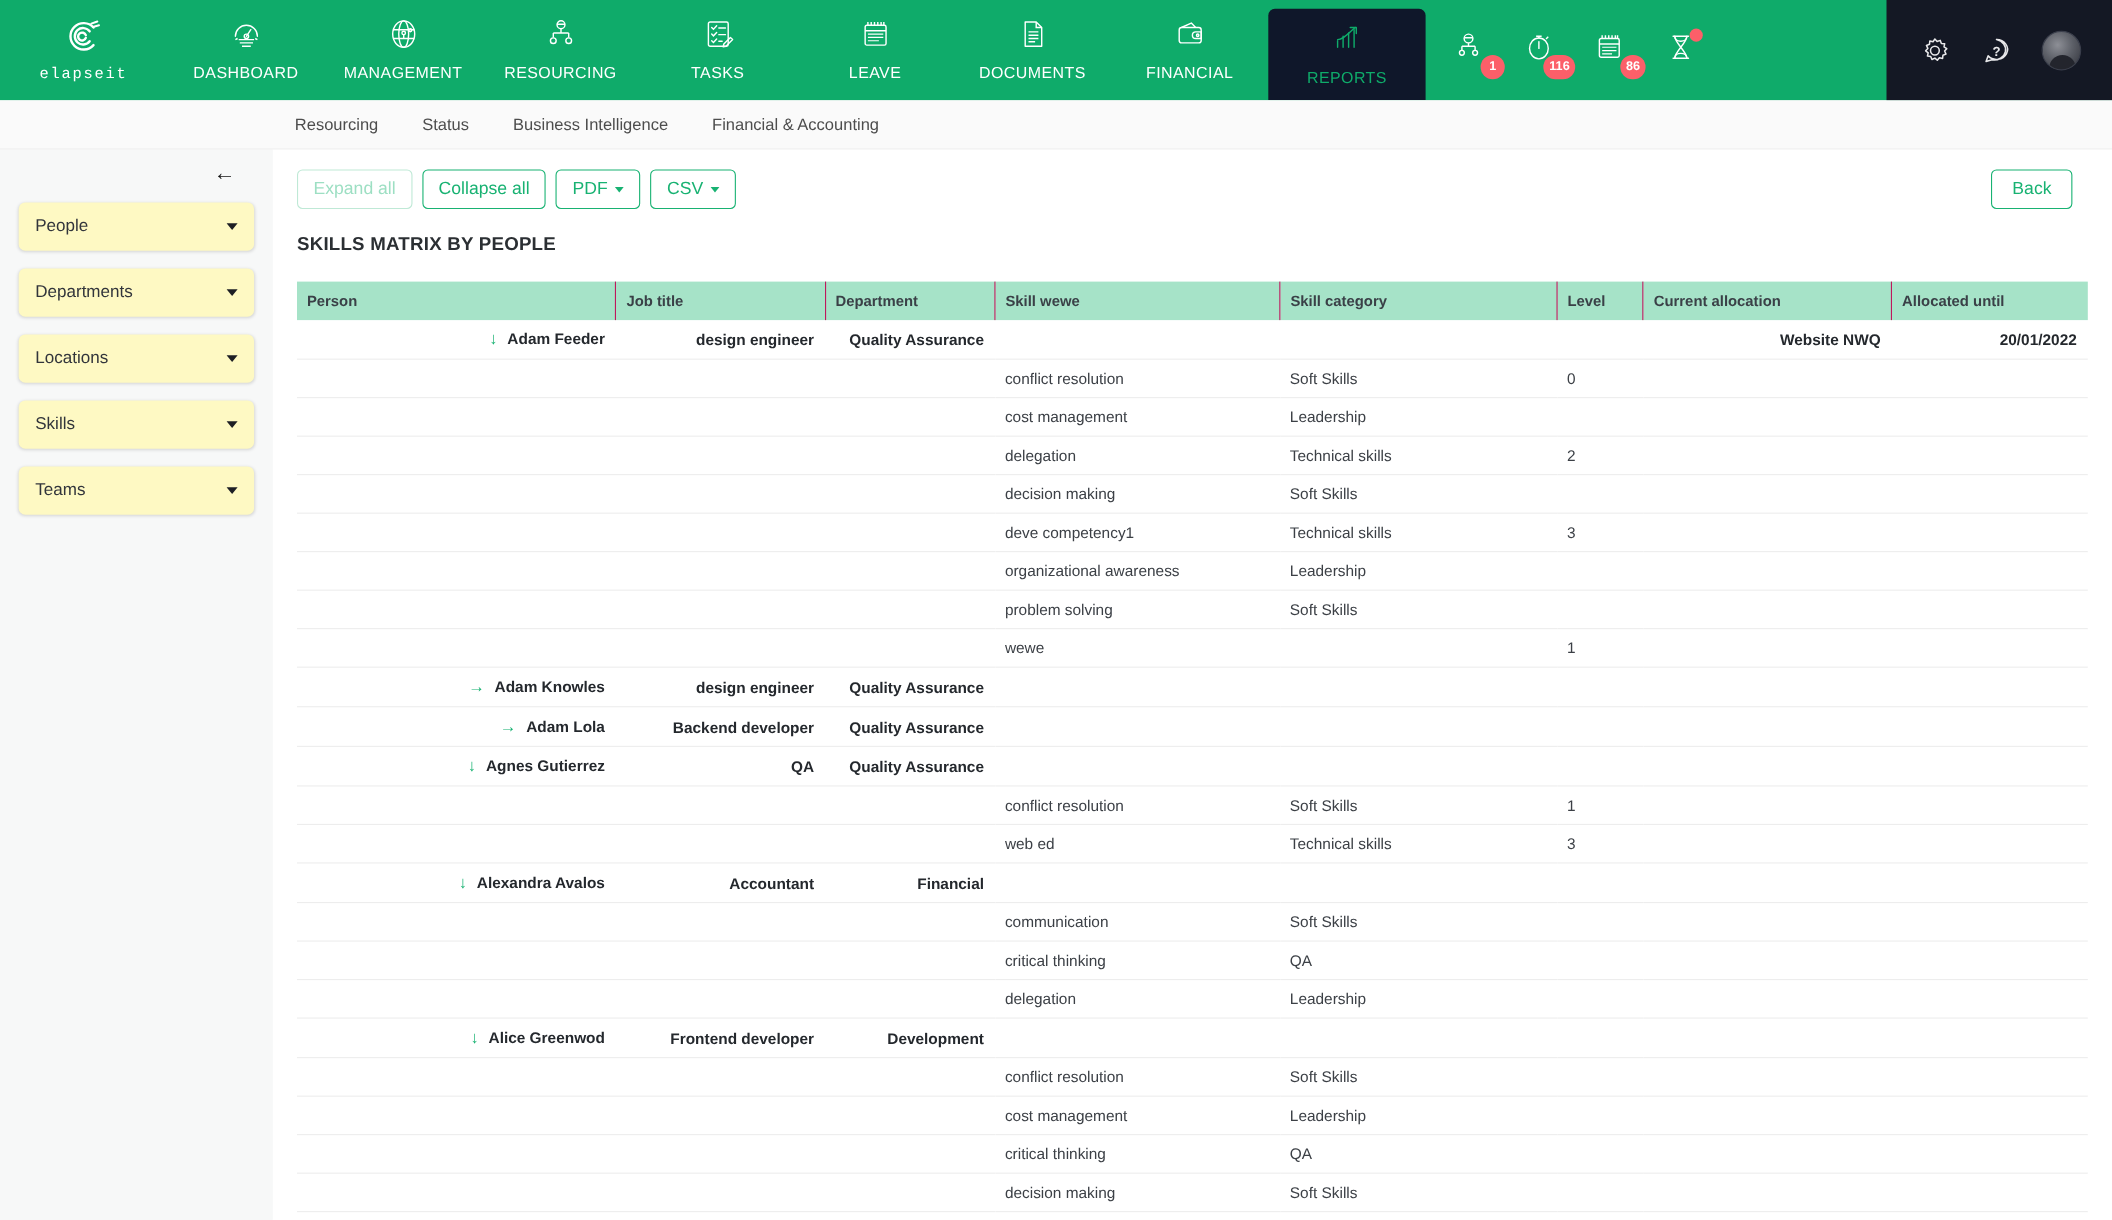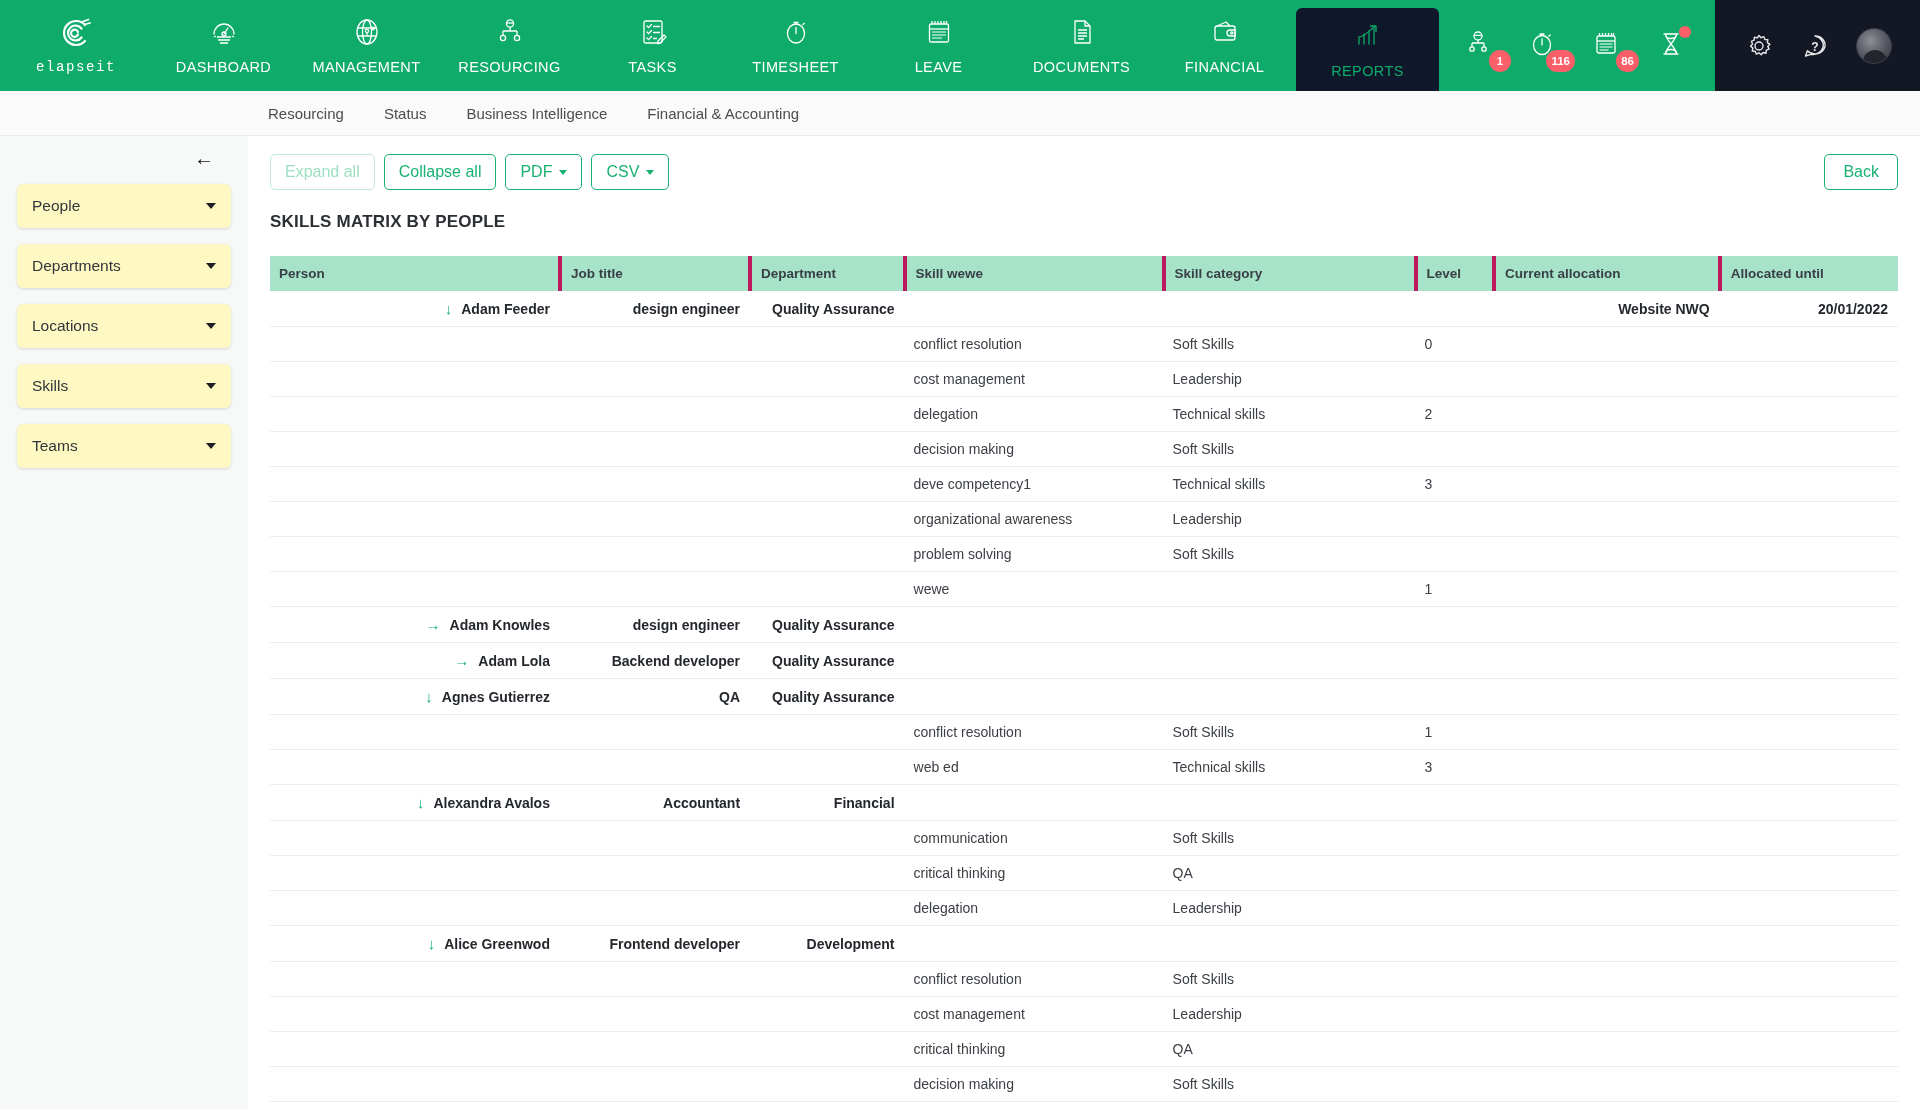--- a/index.html
+++ b/index.html
@@ -149,37 +149,37 @@
     cursor: pointer; font-family: inherit;
     display: inline-flex; align-items: center; gap: 7px;
   }
   .btn.disabled { color: #9ddfc3; border-color: #bfe9d6; cursor: default; }
   .btn .dcaret {
     width: 0; height: 0;
     border-left: 4.5px solid transparent;
     border-right: 4.5px solid transparent;
     border-top: 5.5px solid currentColor;
   }
-  .btn-back { position: absolute; right: 0; padding: 8px 18px; }
+  .btn-back { position: absolute; right: 14px; padding: 8px 18px; }
 
   .report-title {
     margin: 22px 0 24px 0;
     font-size: 17px; font-weight: bold; color: #2b2f33;
     letter-spacing: .2px;
   }
 
   table.matrix { width: 100%; border-collapse: collapse; table-layout: fixed; }
   table.matrix th {
     background: #a6e3c8;
     color: #3a4047;
     text-align: left;
     font-size: 13.5px;
     font-weight: bold;
     padding: 10px 10px 10px 9px;
-    border-right: 4px solid #be185d;
+    border-right: 1px solid #be185d;
     white-space: nowrap;
   }
   table.matrix th:last-child { border-right: none; }
   table.matrix td {
     padding: 9px 10px 9px 9px;
     font-size: 14px;
     color: #3c4046;
     border-bottom: 1px solid #ededed;
     white-space: nowrap;
     overflow: hidden;
@@ -266,31 +266,20 @@
           <rect x="6" y="4" width="18" height="22" rx="1.5"></rect>
           <path d="M9 9 l1.6 1.6 L13.5 7.5 M15.5 9.5 h6" stroke-linecap="round"></path>
           <path d="M9 15 l1.6 1.6 L13.5 13.5 M15.5 15.5 h6" stroke-linecap="round"></path>
           <path d="M9 21 l1.6 1.6 L13.5 19.5 M15.5 21.5 h3" stroke-linecap="round"></path>
           <path d="M20 24 l6-6 2 2 -6 6 -2.5 .5 z" stroke-linejoin="round"></path>
         </svg>
       </span>
       <span class="lbl">TASKS</span>
     </div>
 
-    <div class="navitem">
-      <span>
-        <svg width="30" height="30" viewBox="0 0 30 30">
-          <ellipse cx="15" cy="16.5" rx="8.5" ry="9.5"></ellipse>
-          <path d="M15 16.5 v-6" stroke-linecap="round"></path>
-          <path d="M12.5 5.5 h5 M15 5.5 v2"></path>
-          <path d="M21.5 8 l2 -2"></path>
-        </svg>
-      </span>
-      <span class="lbl">TIMESHEET</span>
-    </div>
 
     <div class="navitem">
       <span>
         <svg width="30" height="30" viewBox="0 0 30 30">
           <rect x="5.5" y="7" width="19" height="18" rx="1.5"></rect>
           <path d="M5.5 12 h19"></path>
           <path d="M8 7 V4 M11 7 V4 M14 7 V4 M17 7 V4 M20 7 V4 M22.5 7 V4"></path>
           <path d="M8 15 h14 M8 18 h14 M8 21 h10" stroke-width="1"></path>
         </svg>
       </span>

